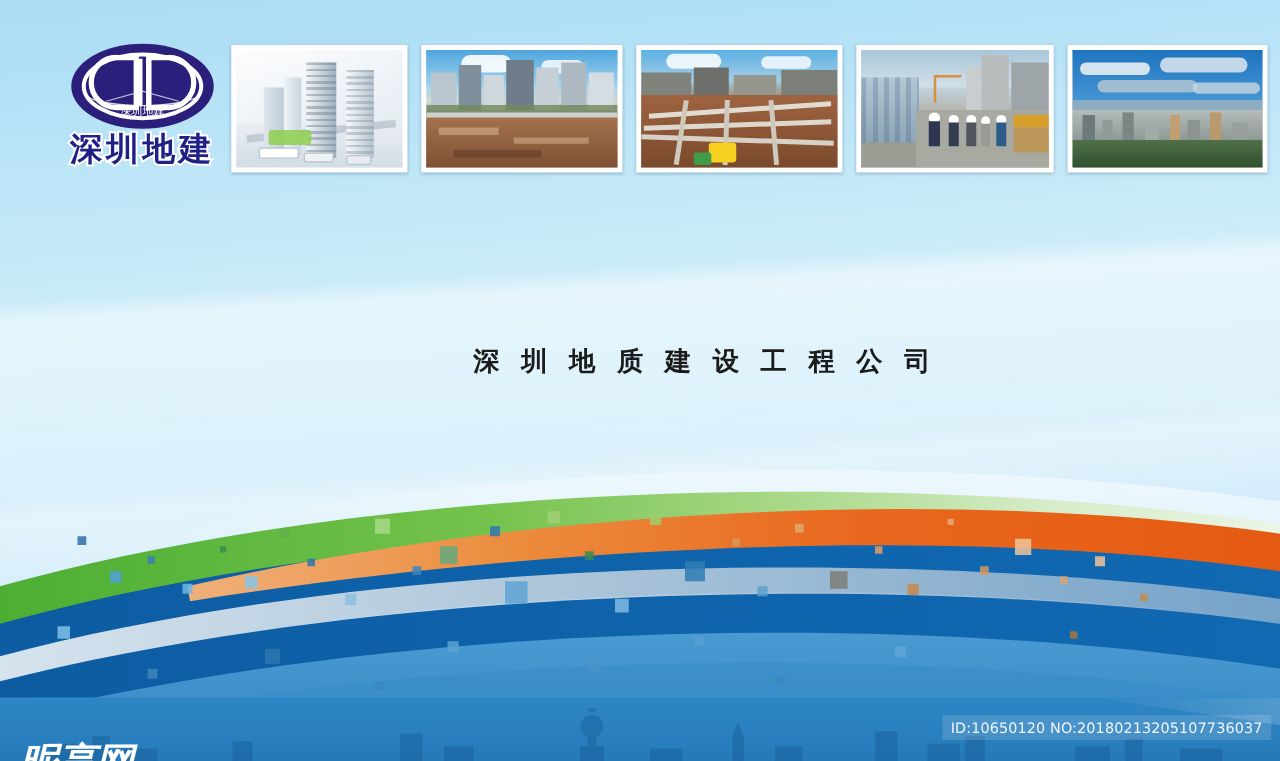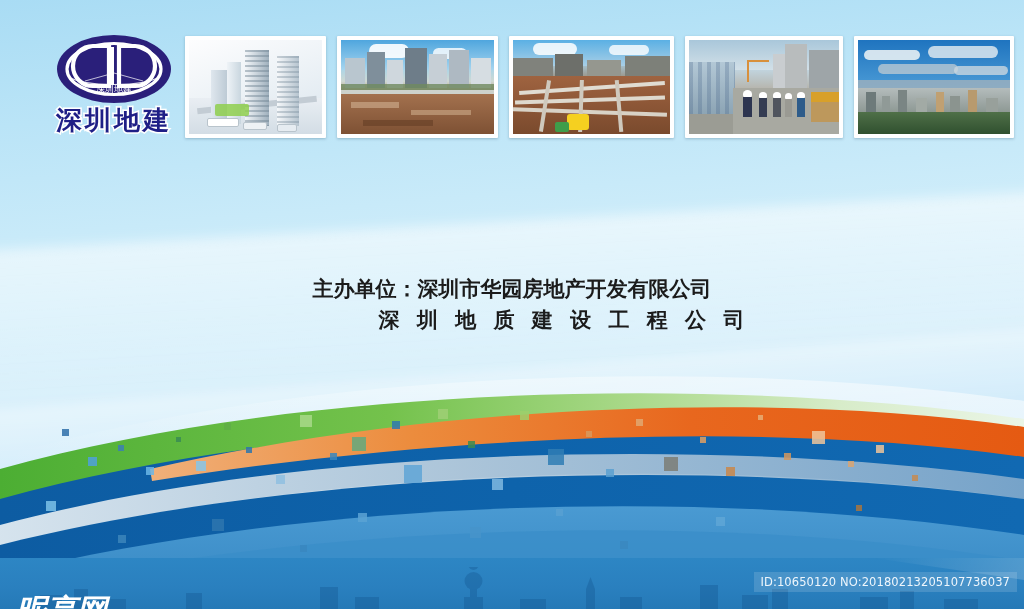--- a/index.html
+++ b/index.html
@@ -386,21 +386,20 @@
         <span class="pe" style="left:110px;top:50px;width:9px;height:24px;background:#b89a6e;"></span>
         <span class="pe" style="left:128px;top:58px;width:12px;height:16px;background:#98a09b;"></span>
         <span class="pe" style="left:0;top:72px;width:152px;height:22px;background:linear-gradient(180deg,#4f7048,#30502f);"></span>
       </div>
     </div>
 
   </div>
 
 
   <div class="orgs">
-    <div class="row r1">主办单位：深圳市华园房地产开发有限公司</div>
     <div class="row r3">深 圳 地 质 建 设 工 程 公 司</div>
   </div>
 
   <div class="footer">
     <svg class="skyline" viewBox="0 0 1024 42" preserveAspectRatio="none" xmlns="http://www.w3.org/2000/svg">
       <g fill="#13558f">
         <rect x="40" y="28" width="22" height="14"></rect>
         <rect x="74" y="22" width="14" height="20"></rect>
         <rect x="96" y="32" width="30" height="10"></rect>
         <rect x="186" y="26" width="16" height="16"></rect>

